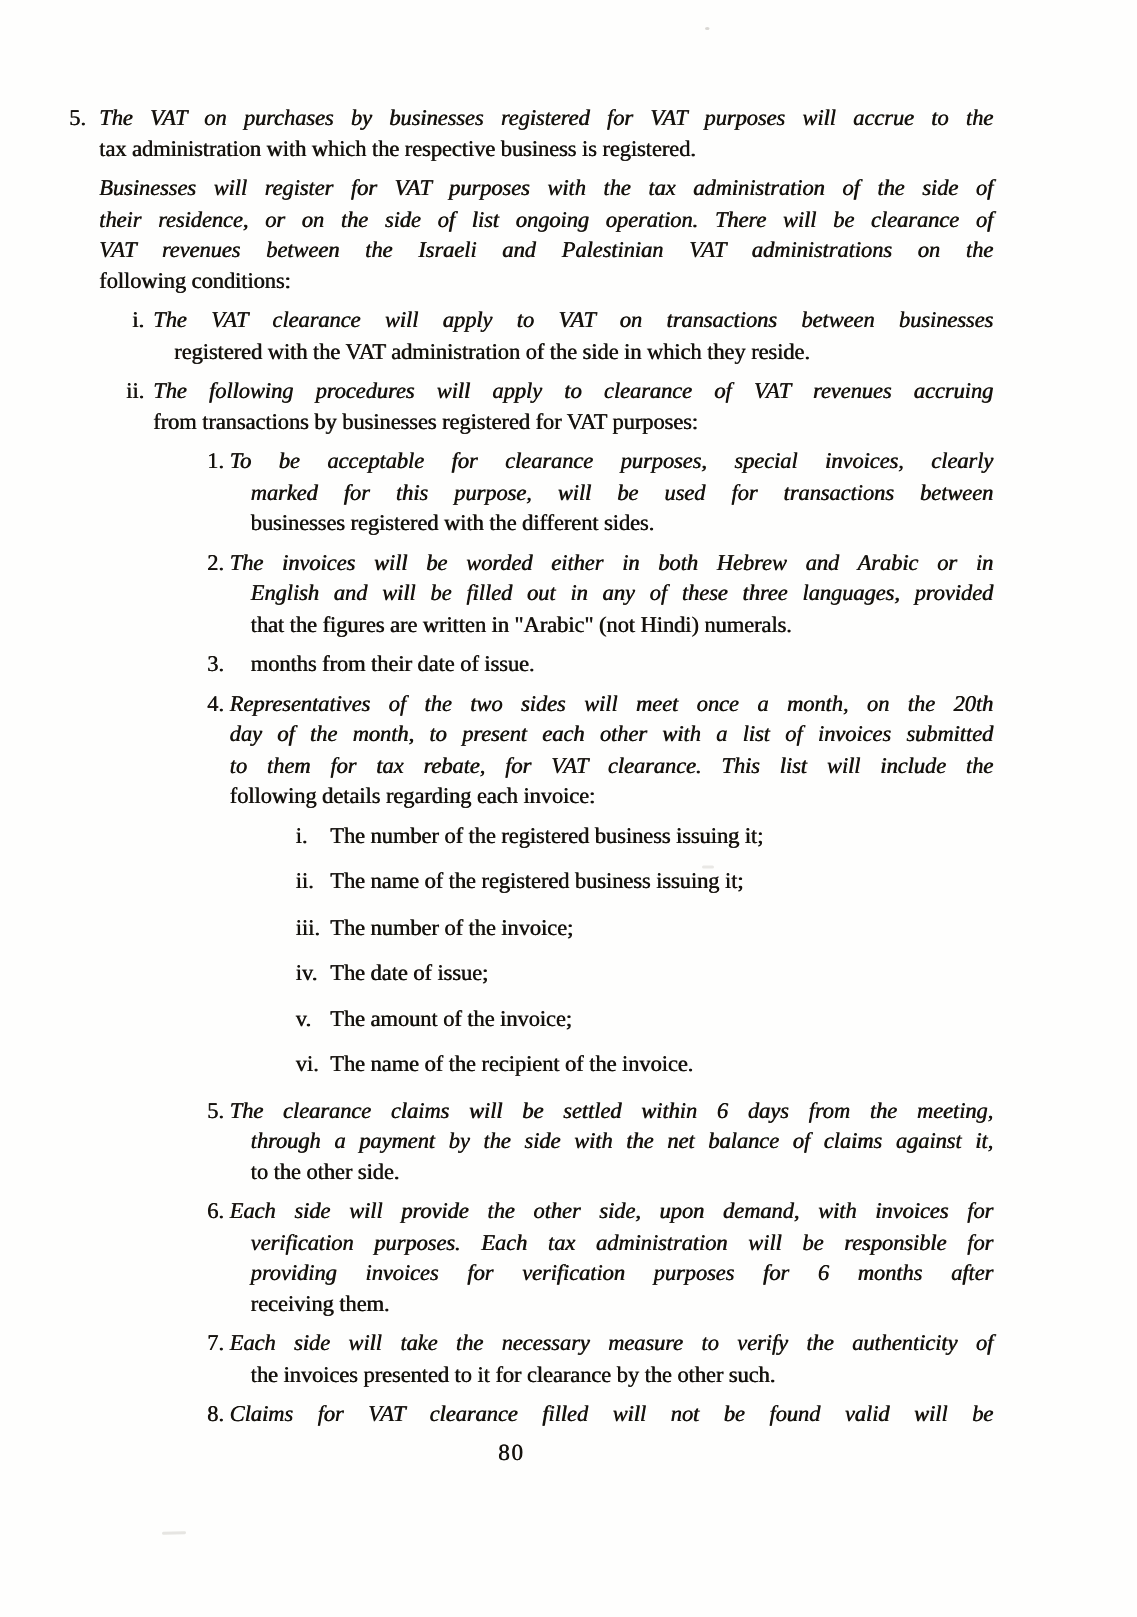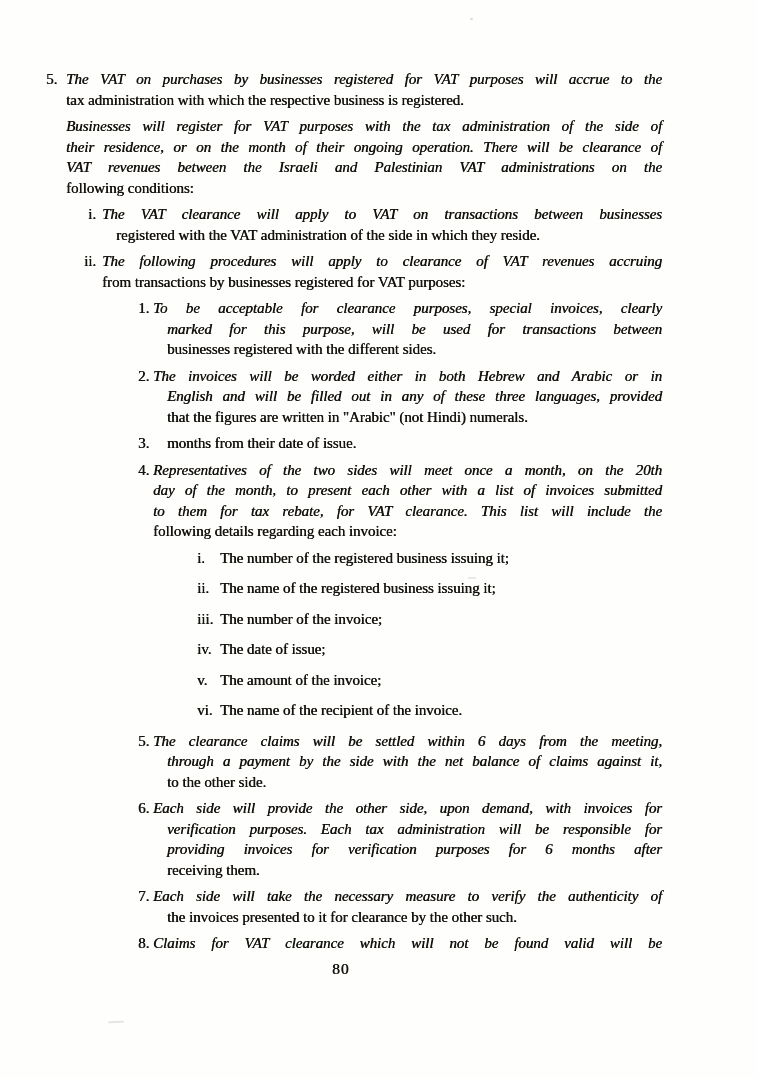--- a/index.html
+++ b/index.html
@@ -87,21 +87,21 @@
       <div class="block l0">
         <span class="marker">5.</span>
         <div class="body">
           <div class="line just">The VAT on purchases by businesses registered for VAT purposes will accrue to the</div>
           <div class="line">tax administration with which the respective business is registered.</div>
         </div>
       </div>
       <div class="block para para">
         <div class="body">
           <div class="line just">Businesses will register for VAT purposes with the tax administration of the side of</div>
-          <div class="line just">their residence, or on the month of their ongoing operation. There will be clearance of</div>
+          <div class="line just">their residence, or on the side of list ongoing operation. There will be clearance of</div>
           <div class="line just">VAT revenues between the Israeli and Palestinian VAT administrations on the</div>
           <div class="line">following conditions:</div>
         </div>
       </div>
       <div class="block l1">
         <span class="marker">i.</span>
         <div class="body">
           <div class="line just">The VAT clearance will apply to VAT on transactions between businesses</div>
           <div class="line hang">registered with the VAT administration of the side in which they reside.</div>
         </div>
@@ -200,21 +200,21 @@
       <div class="block l2">
         <span class="marker">7.</span>
         <div class="body">
           <div class="line just">Each side will take the necessary measure to verify the authenticity of</div>
           <div class="line hang">the invoices presented to it for clearance by the other such.</div>
         </div>
       </div>
       <div class="block l2">
         <span class="marker">8.</span>
         <div class="body">
-          <div class="line just">Claims for VAT clearance which will not be found valid will be</div>
+          <div class="line just">Claims for VAT clearance filled will not be found valid will be</div>
         </div>
       </div>
     </div>
   <div class="page-number">80</div>
   <div class="speck s1"></div>
   <div class="speck s2"></div>
   <div class="speck s3"></div>
 </div>
 
 </body></html>

